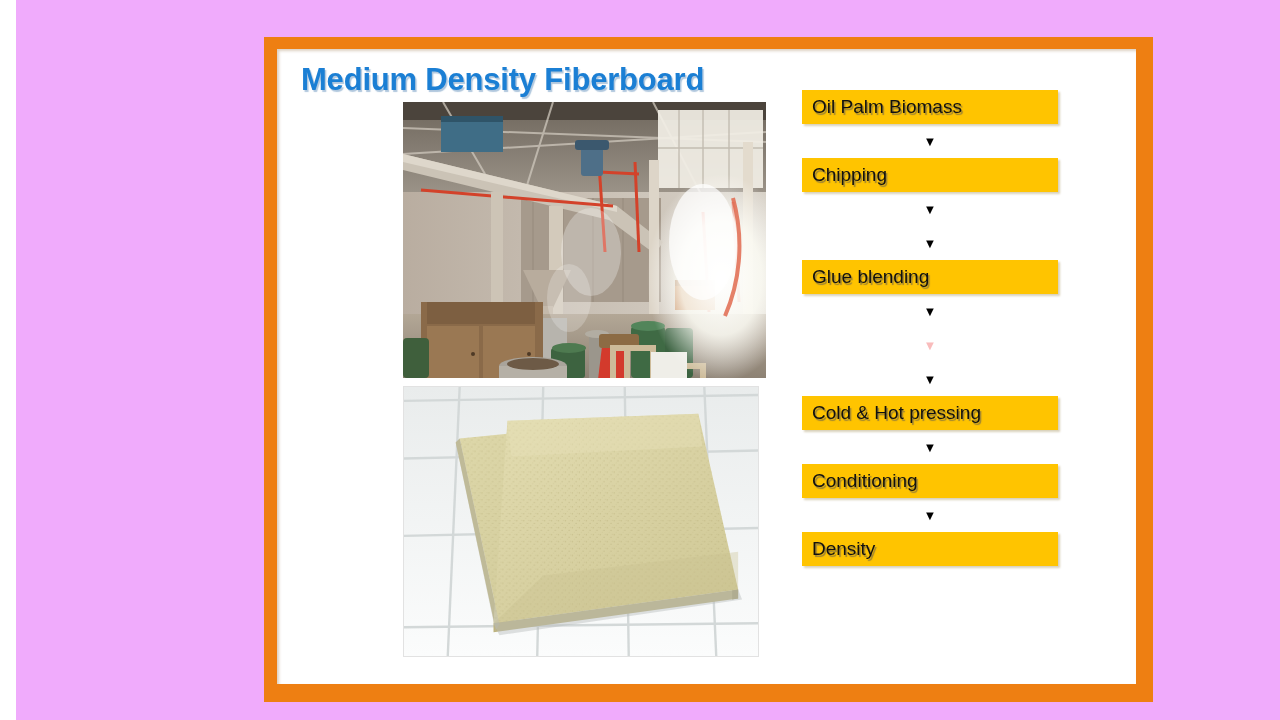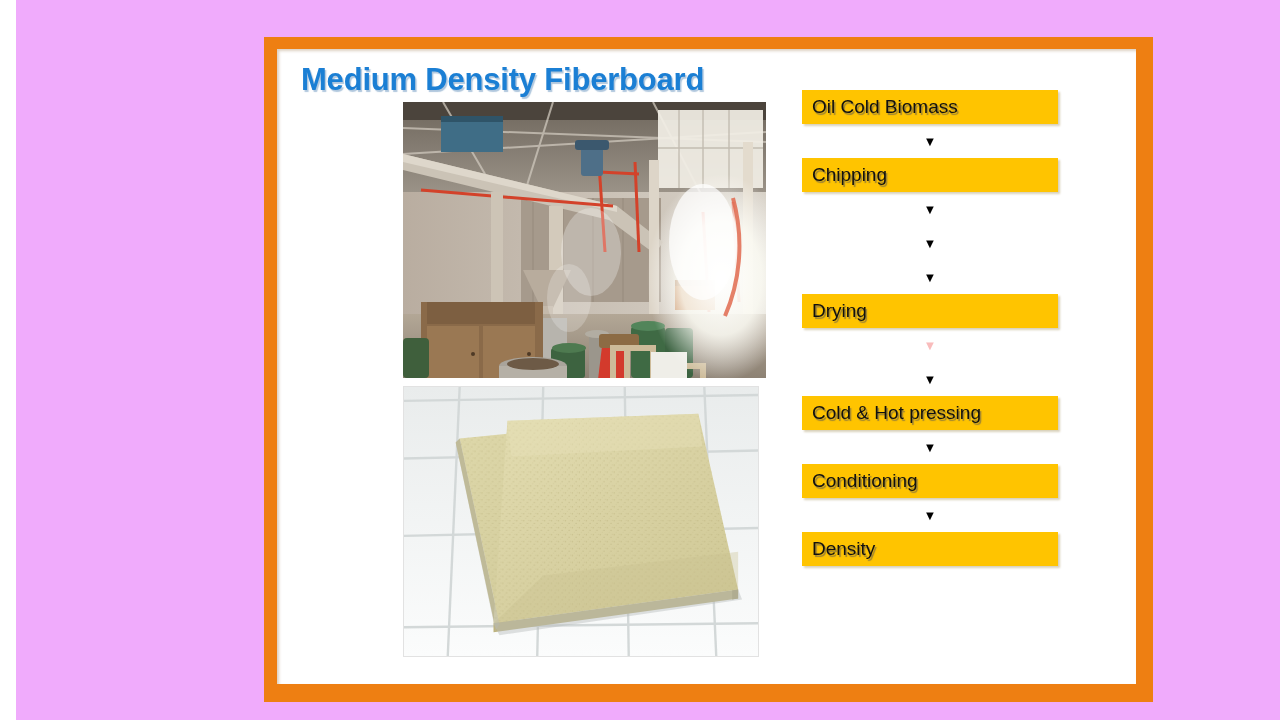--- a/index.html
+++ b/index.html
@@ -295,36 +295,36 @@
           <polygon points="140,190 336,166 336,204 90,238" fill="#c9c18f" opacity="0.35"></polygon>
 
           <polygon points="90,238 336,204 340,214 96,250" fill="#b9bdbd" opacity="0.45"></polygon>
           <polygon points="52,56 56,52 96,239 92,246" fill="#b6bbbb" opacity="0.35"></polygon>
         </svg>
       </div>
 
       <div class="flow">
 
         <div class="flow-box">
-          <span class="lbl">Oil Cold Biomass</span>
+          <span class="lbl">Oil Palm Biomass</span>
         </div>
         <div class="flow-arrow">▼</div>
 
         <div class="flow-box">
           <span class="lbl">Chipping</span>
         </div>
         <div class="flow-arrow">▼</div>
 
         <div class="flow-arrow">▼</div>
 
-        <div class="flow-arrow">▼</div>
-
-        <div class="flow-box">
-          <span class="lbl">Drying</span>
-        </div>
+        <div class="flow-box">
+          <span class="lbl">Glue blending</span>
+        </div>
+        <div class="flow-arrow">▼</div>
+
         <div class="flow-arrow faded">▼</div>
 
         <div class="flow-arrow">▼</div>
 
         <div class="flow-box">
           <span class="lbl">Cold &amp; Hot pressing</span>
         </div>
         <div class="flow-arrow">▼</div>
 
         <div class="flow-box">

